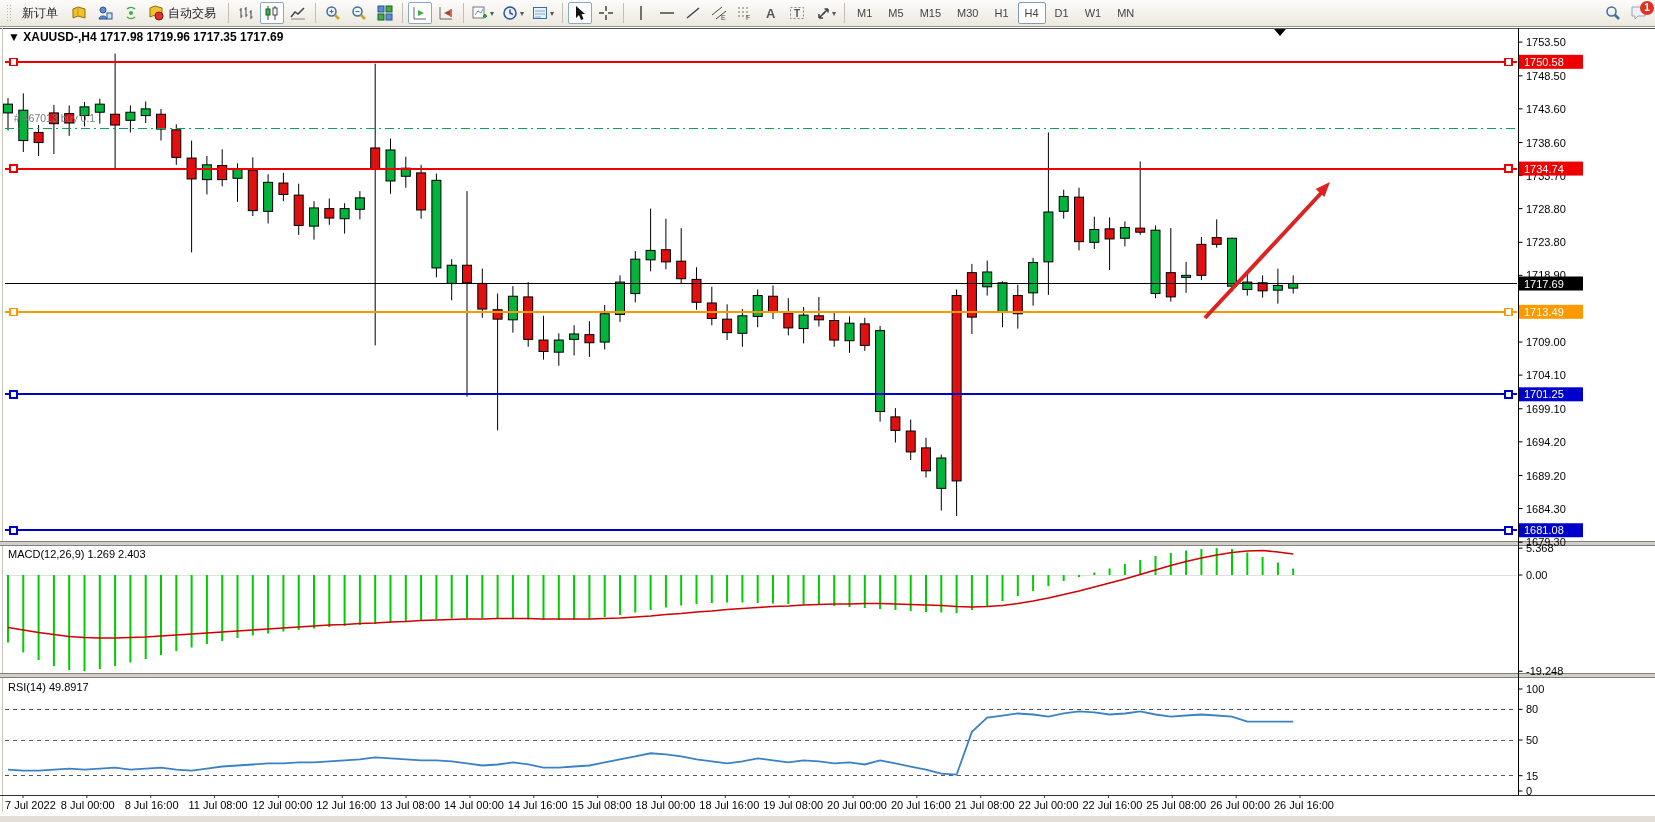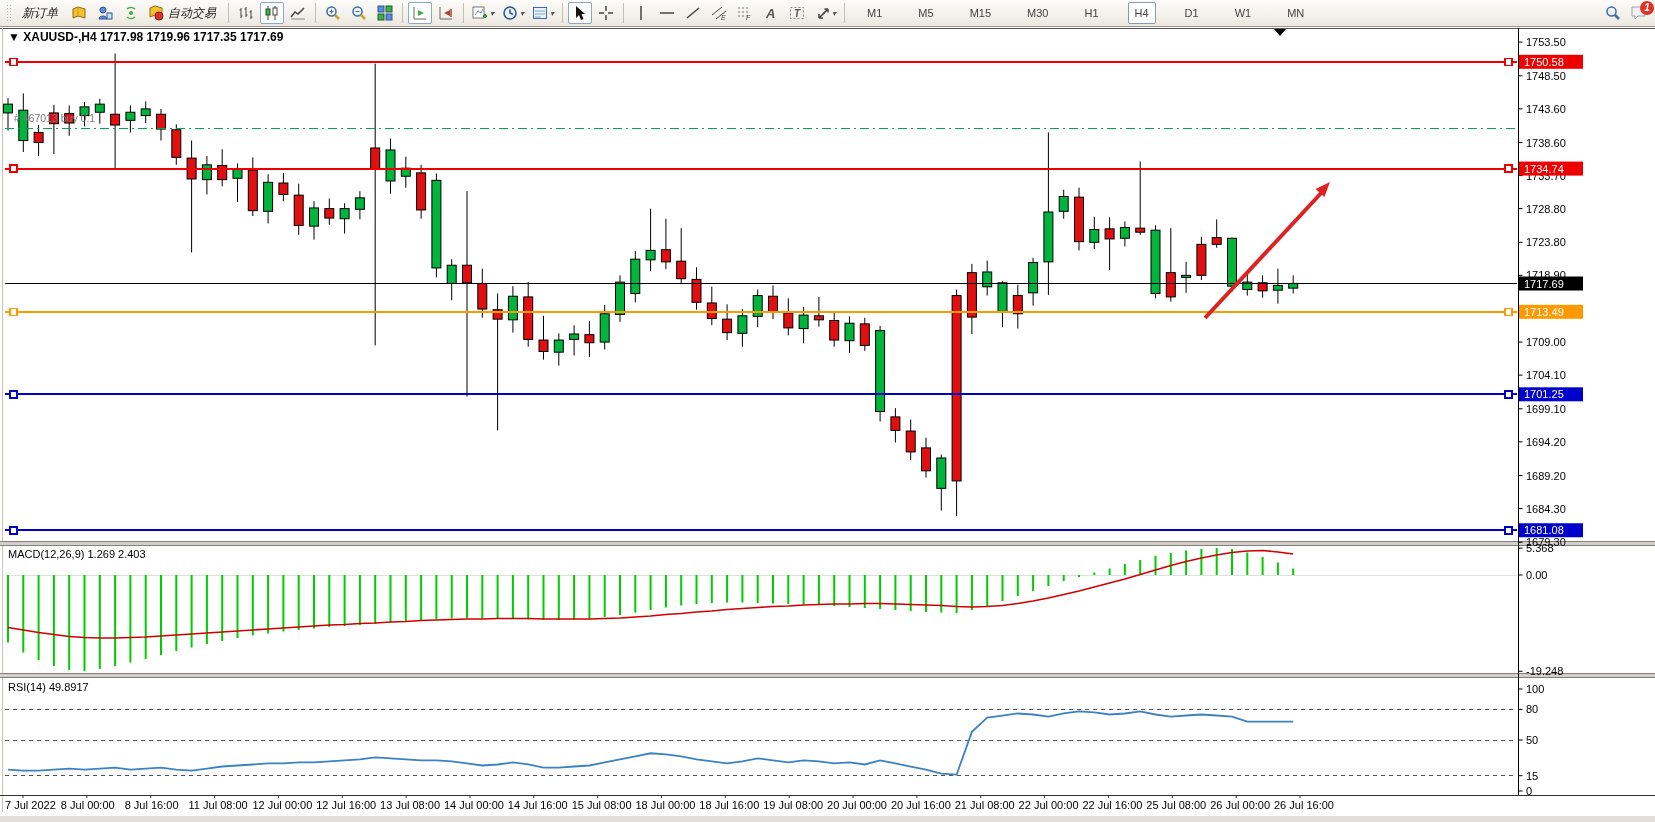--- a/index.html
+++ b/index.html
@@ -4,27 +4,27 @@
 <style>
   html,body{margin:0;padding:0;width:1655px;height:822px;overflow:hidden;
     font-family:"Liberation Sans",sans-serif;background:#fff;position:relative;}
   #toolbar{position:absolute;left:0;top:0;width:1655px;height:27px;
     background:linear-gradient(#fdfcfa,#ece8df);border-bottom:1px solid #9a968c;
     display:flex;align-items:center;font-size:12px;color:#222;z-index:5;box-sizing:border-box;padding:0 3px;}
   .tb-grip{width:5px;height:18px;margin:0 3px;
     background-image:radial-gradient(#b7b3a8 35%,transparent 36%);background-size:3px 3px;}
   .tb-sep{width:1px;height:20px;background:#c3bfb4;margin:0 4px;}
   .tb-btn{height:22px;min-width:24px;padding:0 2px;display:inline-flex;align-items:center;
-    justify-content:center;border:1px solid transparent;border-radius:2px;box-sizing:border-box;margin:0 1px;font-style:italic;}
+    justify-content:center;border:1px solid transparent;border-radius:2px;box-sizing:border-box;margin:0 1px;}
   .tb-btn.pressed{border:1px solid #8aa8c8;background:#fdfdfd;}
   .tb-btn svg{display:block;}
   .tb-text{padding:0 4px;font-size:12px;}
   .caret{font-size:8px;color:#555;margin-left:2px;}
   .tf-btn{height:20px;padding:0 6px;display:inline-flex;align-items:center;font-size:11px;
-    color:#444;border:1px solid transparent;border-radius:2px;margin:0 11px;}
+    color:#444;border:1px solid transparent;border-radius:2px;margin:0 1px;}
   .tf-btn.active{border:1px solid #7f9db9;background:#fff;}
   .tb-spacer{flex:1;}
   .chat-wrap{position:relative;}
   .chat-badge{position:absolute;top:-4px;right:-6px;background:#e03224;color:#fff;
     border-radius:50%;width:14px;height:14px;font-size:10px;line-height:14px;text-align:center;font-weight:bold;}
   #chart-svg{position:absolute;left:0;top:0;}
 </style>
 </head>
 <body>
 

